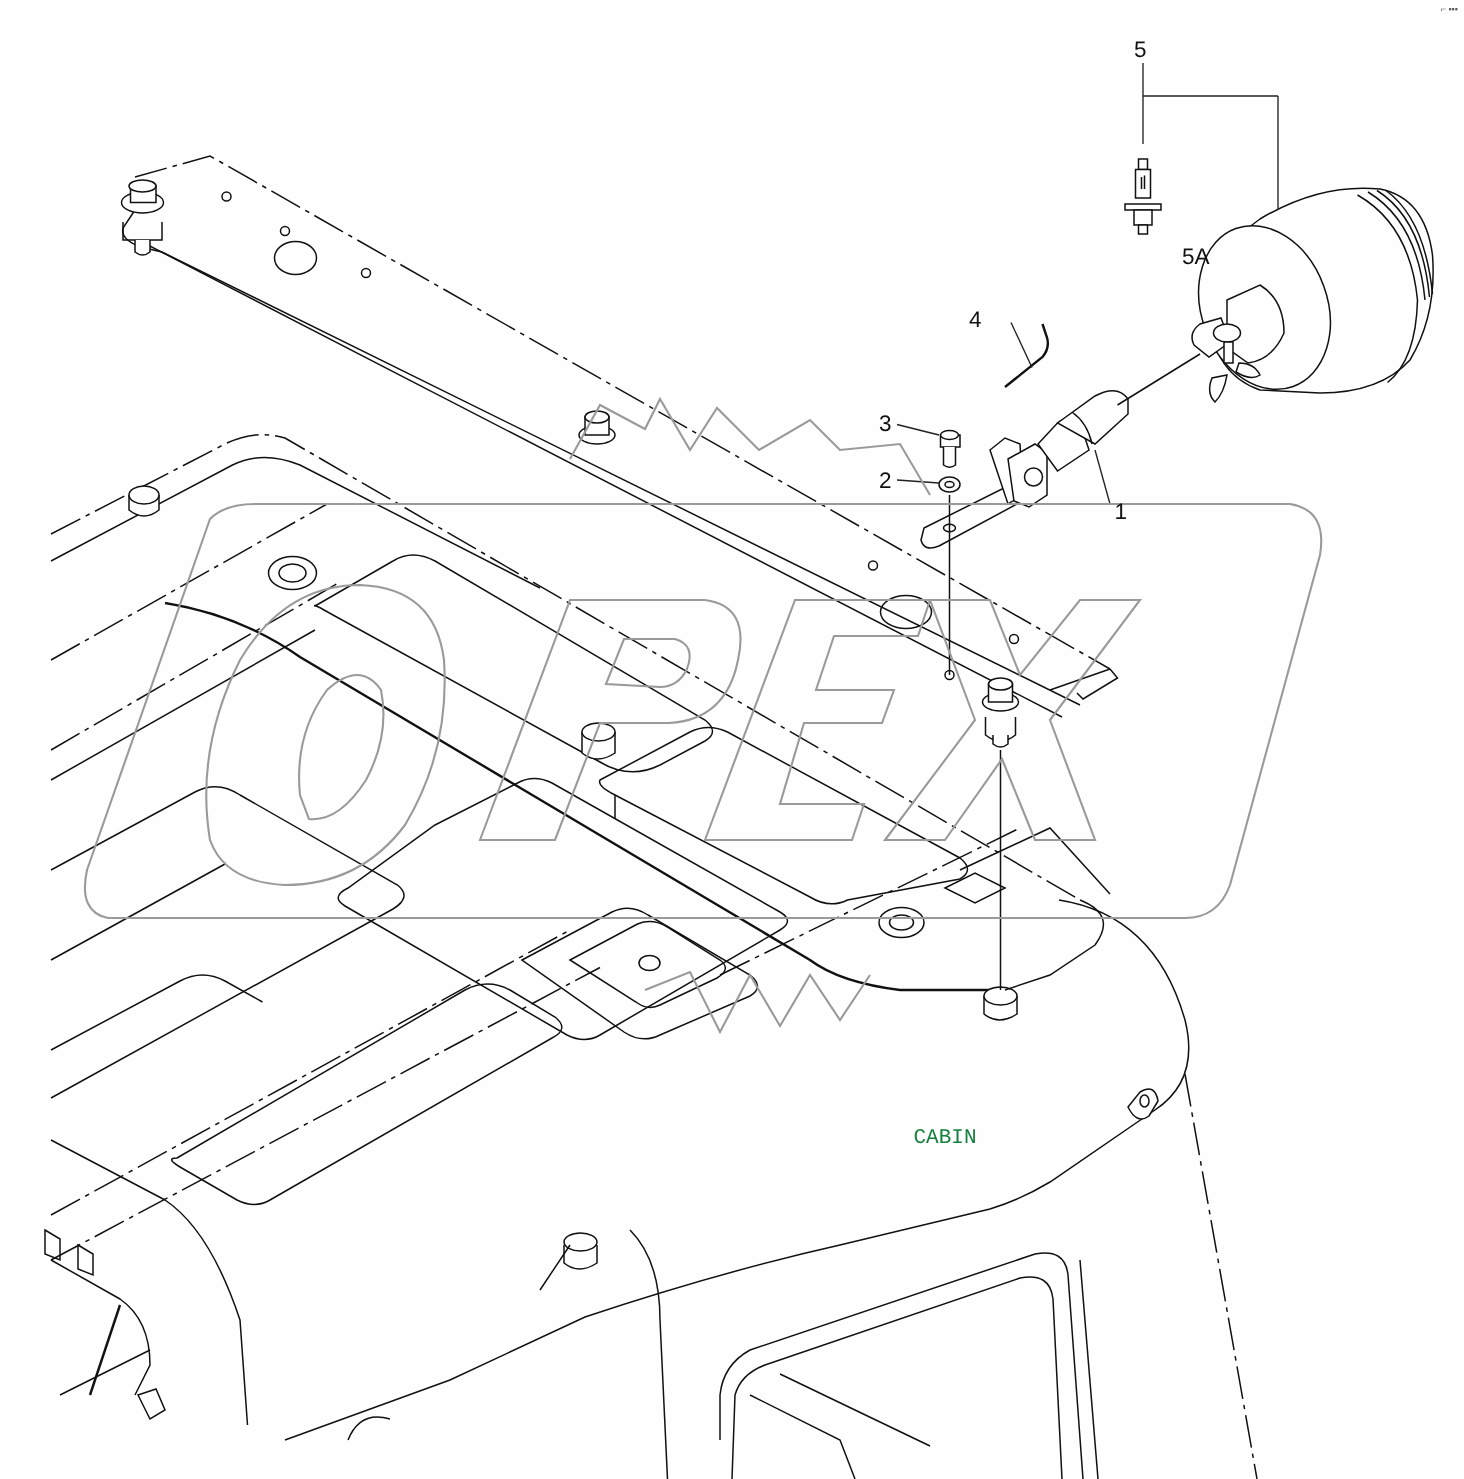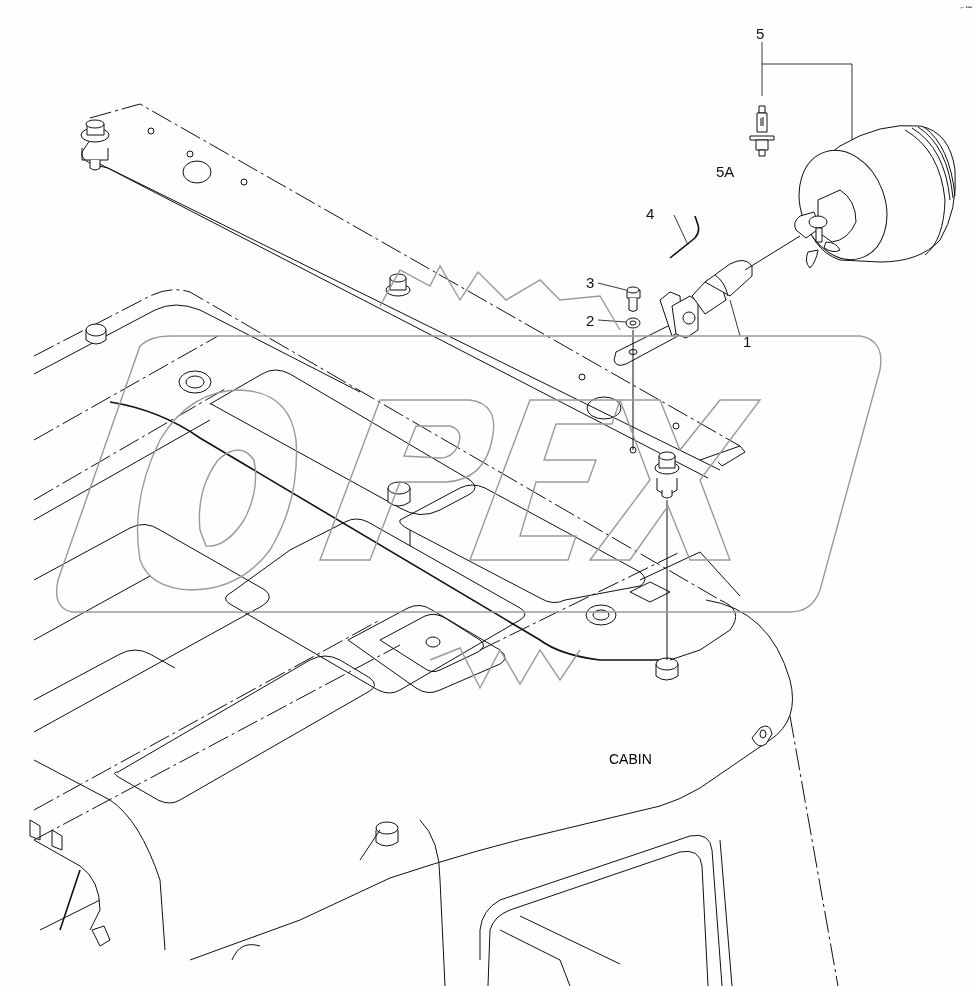--- a/index.html
+++ b/index.html
@@ -1,19 +1,19 @@
 <!DOCTYPE html>
 <html><head>
 <meta charset="utf-8">
 <style>
   html, body { margin: 0; padding: 0; background: #fdfefd; }
   body { width: 976px; height: 986px; overflow: hidden; position: relative; font-family: "Liberation Sans", sans-serif; }
   #canvas { position: absolute; left: 0; top: 0; width: 976px; height: 986px; }
   .callout { position: absolute; font-family: "Liberation Sans", sans-serif; font-size: 15px; color: #111; line-height: 1; }
-  .label-cabin { position: absolute; font-family: Liberation Sans, sans-serif; font-size: 14px; color: #000000; }
+  .label-cabin { position: absolute; font-family: Liberation Mono, monospace; font-size: 14px; color: #15803d; }
   .corner-mark { position: absolute; right: 4px; top: 4px; font-size: 6px; color: #555; font-family: "Liberation Sans", sans-serif; }
 </style>
 </head>
 <body>
 
 <div id="canvas">
 <svg width="976" height="986" viewBox="0 0 976 986" xmlns="http://www.w3.org/2000/svg">
   <defs>
     <style>
       .ln { fill: none; stroke: #111; stroke-width: 1; }
@@ -200,20 +200,20 @@
     <path class="wm" d="M140 560 Q130 500 160 440 Q190 390 240 390 Q290 392 296 440 Q300 500 270 550 Q240 590 190 590 Q150 588 140 560 Z"></path>
     <path class="wm" d="M200 530 Q196 490 218 460 Q240 440 254 460 Q260 490 244 520 Q226 548 206 546 Z"></path>
     <path class="wm" d="M320 560 L380 400 L470 400 Q500 404 492 440 Q484 480 446 482 L400 482 L370 560 Z"></path>
     <path class="wm" d="M404 456 L416 426 L450 426 Q464 430 458 446 Q452 458 440 458 Z"></path>
     <path class="wm" d="M470 560 L530 400 L620 400 L612 424 L556 424 L544 460 L596 460 L588 482 L536 482 L520 536 L576 536 L568 560 Z"></path>
     <path class="wm" d="M590 560 L650 480 L620 400 L660 400 L680 450 L720 400 L760 400 L700 480 L730 560 L690 560 L668 506 L630 560 Z"></path>
   </g>
 </svg>
 
 <div class="callout" style="left:756px; top:26px;">5</div>
-<div class="callout" style="left:716px; top:164px;">5A</div>
+<div class="callout" style="left:788px; top:164px;">5A</div>
 <div class="callout" style="left:646px; top:206px;">4</div>
 <div class="callout" style="left:586px; top:275px;">3</div>
 <div class="callout" style="left:586px; top:313px;">2</div>
 <div class="callout" style="left:743px; top:334px;">1</div>
 <div class="label-cabin" style="left:609px; top:751px;">CABIN</div>
 <div class="corner-mark">⌐ ▪▪▪</div>
 </div>
 
 </body></html>

